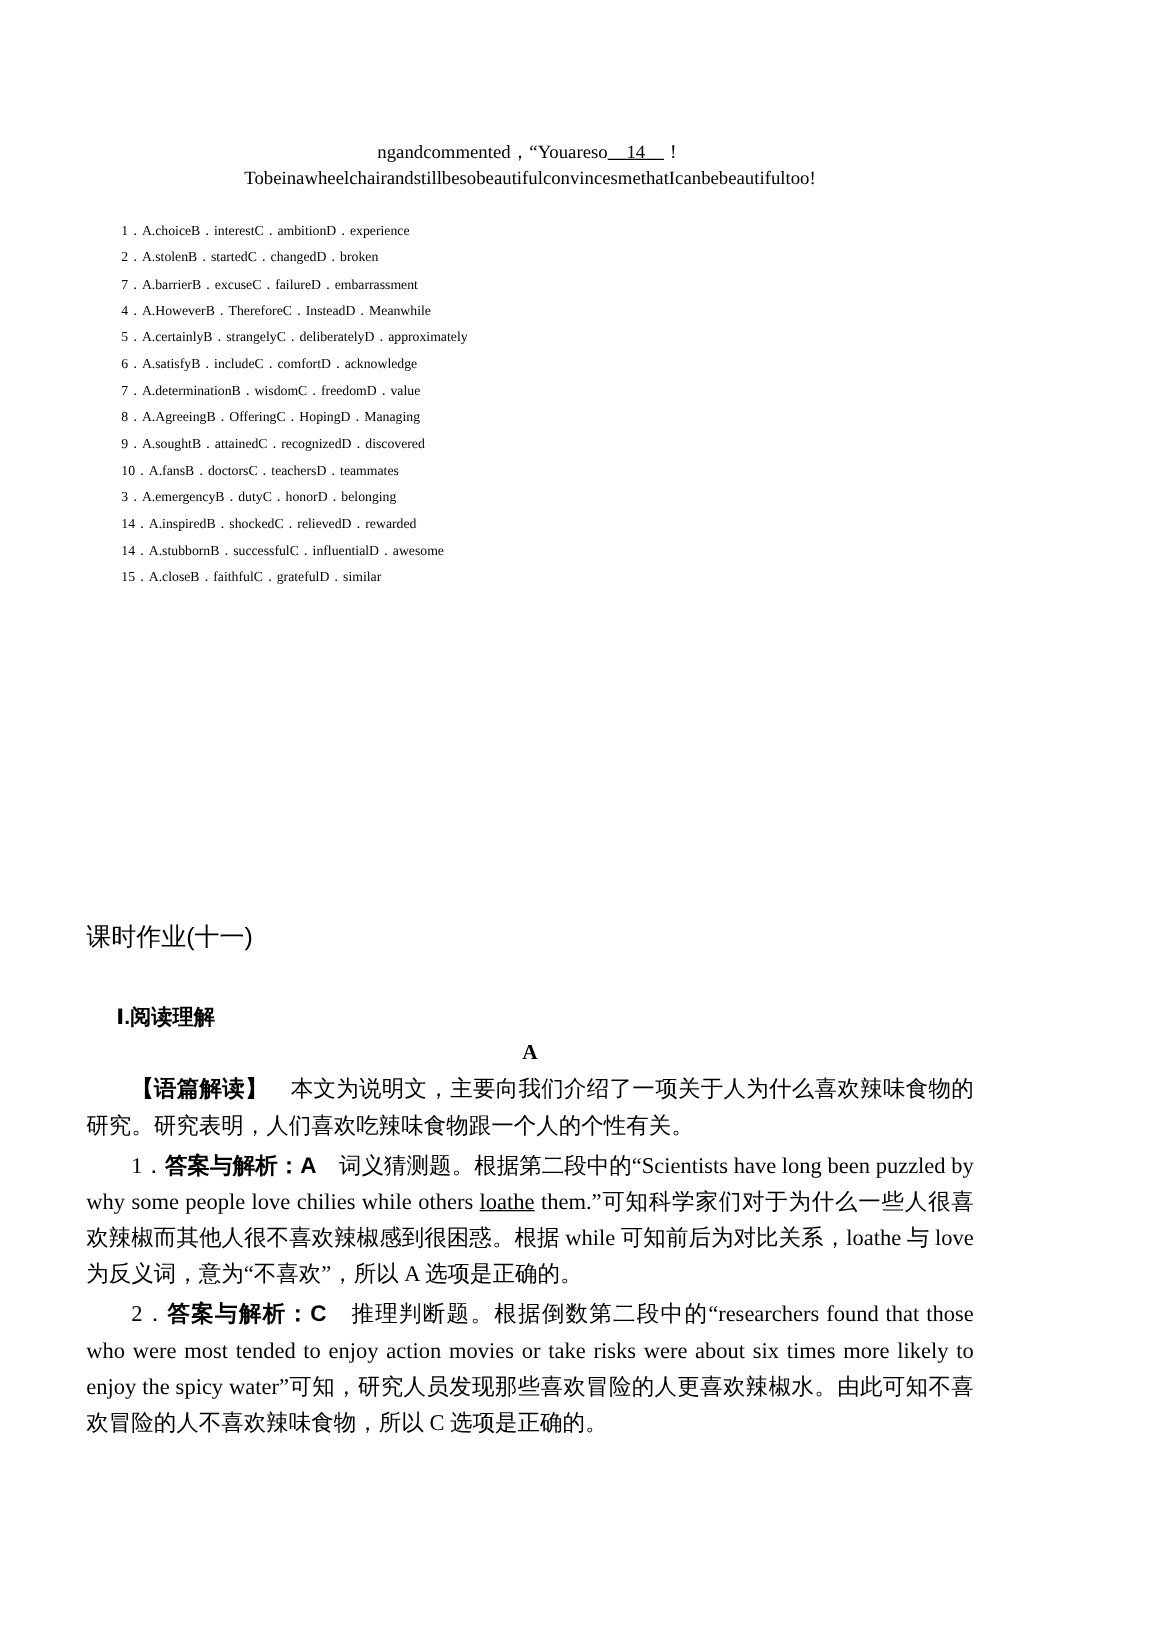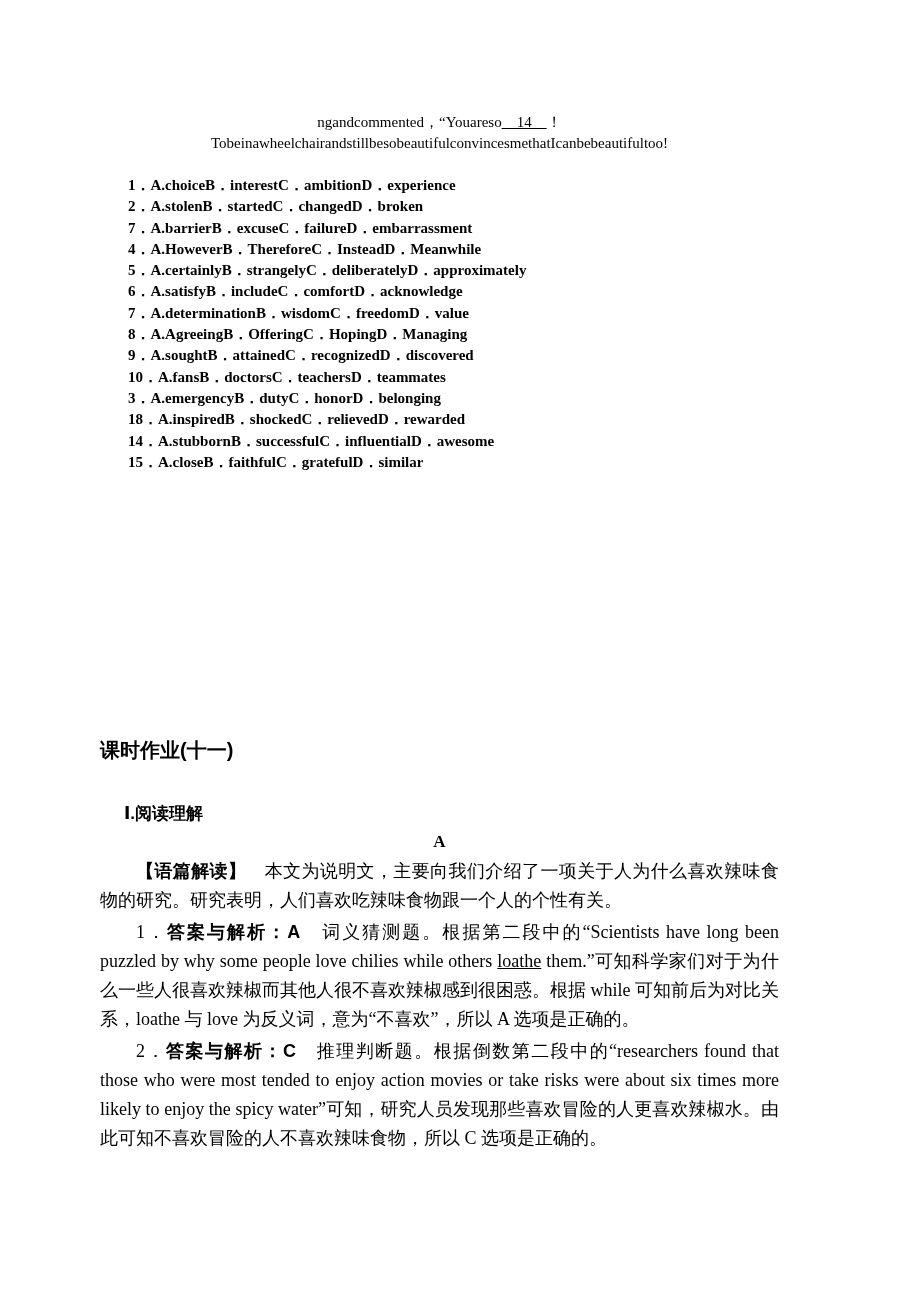--- a/index.html
+++ b/index.html
@@ -5,40 +5,39 @@
   * { margin: 0; padding: 0; box-sizing: border-box; }
   html, body { background: #ffffff; }
   body {
     width: 920px; height: 1302px;
     color: #000;
     font-family: "Liberation Serif", "DejaVu Serif", serif;
     overflow: hidden;
   }
   .page {
     width: 920px; height: 1294px;
-    padding: 112px 141px 0 100px;
+    padding: 112px 141px 0 69px;
   }
   .passage {
     font-size: 15px;
     line-height: 21px;
     text-align: center;
   }
   .blank { text-decoration: underline; white-space: pre; }
   .options {
     margin-top: 21px;
     padding-left: 28px;
-    font-size: 15px;
+    font-size: 11px;
     line-height: 21.3px;
-    font-weight: bold;
   }
   .hw-title {
     margin-top: 264px;
     font-size: 20px;
     line-height: 26px;
-    font-weight: bold;
+    font-weight: normal;
     font-family: "Liberation Sans", "DejaVu Sans", sans-serif;
   }
   .hw-sub {
     margin-top: 39px;
     margin-left: 24px;
     font-size: 17px;
     line-height: 24px;
     font-weight: bold;
     font-family: "Liberation Sans", "DejaVu Sans", sans-serif;
   }
@@ -77,21 +76,21 @@
     <div class="option-line">2．A.stolenB．startedC．changedD．broken</div>
     <div class="option-line">7．A.barrierB．excuseC．failureD．embarrassment</div>
     <div class="option-line">4．A.HoweverB．ThereforeC．InsteadD．Meanwhile</div>
     <div class="option-line">5．A.certainlyB．strangelyC．deliberatelyD．approximately</div>
     <div class="option-line">6．A.satisfyB．includeC．comfortD．acknowledge</div>
     <div class="option-line">7．A.determinationB．wisdomC．freedomD．value</div>
     <div class="option-line">8．A.AgreeingB．OfferingC．HopingD．Managing</div>
     <div class="option-line">9．A.soughtB．attainedC．recognizedD．discovered</div>
     <div class="option-line">10．A.fansB．doctorsC．teachersD．teammates</div>
     <div class="option-line">3．A.emergencyB．dutyC．honorD．belonging</div>
-    <div class="option-line">18．A.inspiredB．shockedC．relievedD．rewarded</div>
+    <div class="option-line">14．A.inspiredB．shockedC．relievedD．rewarded</div>
     <div class="option-line">14．A.stubbornB．successfulC．influentialD．awesome</div>
     <div class="option-line">15．A.closeB．faithfulC．gratefulD．similar</div>
   </div>
 
   <div class="homework">
     <h1 class="hw-title">课时作业(十一)</h1>
     <div class="hw-sub">Ⅰ.阅读理解</div>
     <div class="hw-a">A</div>
 
     <p class="para"><span class="bold-label">【语篇解读】</span><span>　本文为说明文，主要向我们介绍了一项关于人为什么喜欢辣味食物的研究。研究表明，人们喜欢吃辣味食物跟一个人的个性有关。</span></p>

